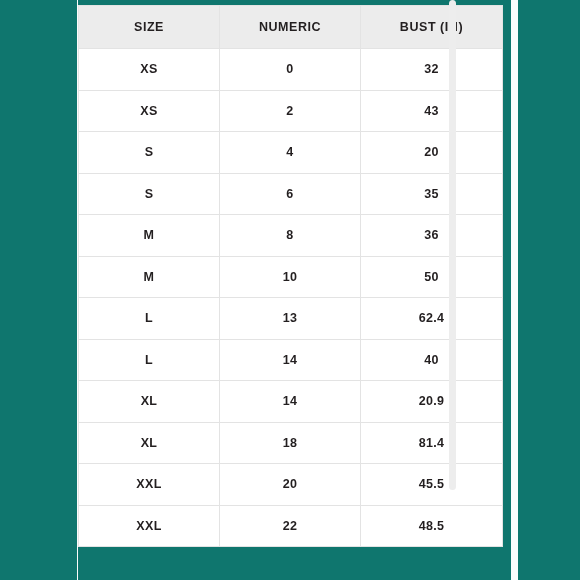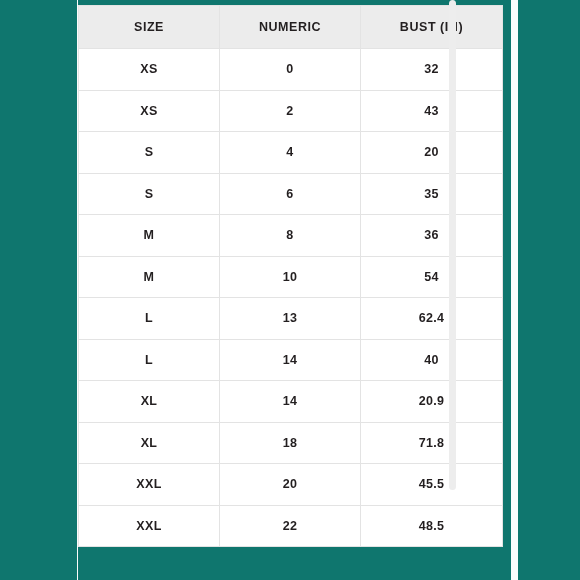--- a/index.html
+++ b/index.html
@@ -139,41 +139,41 @@
             <td>35</td>
           </tr>
           <tr>
             <td>M</td>
             <td>8</td>
             <td>36</td>
           </tr>
           <tr>
             <td>M</td>
             <td>10</td>
-            <td>54</td>
+            <td>50</td>
           </tr>
           <tr>
             <td>L</td>
             <td>13</td>
             <td>62.4</td>
           </tr>
           <tr>
             <td>L</td>
             <td>14</td>
             <td>40</td>
           </tr>
           <tr>
             <td>XL</td>
             <td>14</td>
             <td>20.9</td>
           </tr>
           <tr>
             <td>XL</td>
             <td>18</td>
-            <td>71.8</td>
+            <td>81.4</td>
           </tr>
           <tr>
             <td>XXL</td>
             <td>20</td>
             <td>45.5</td>
           </tr>
           <tr>
             <td>XXL</td>
             <td>22</td>
             <td>48.5</td>

